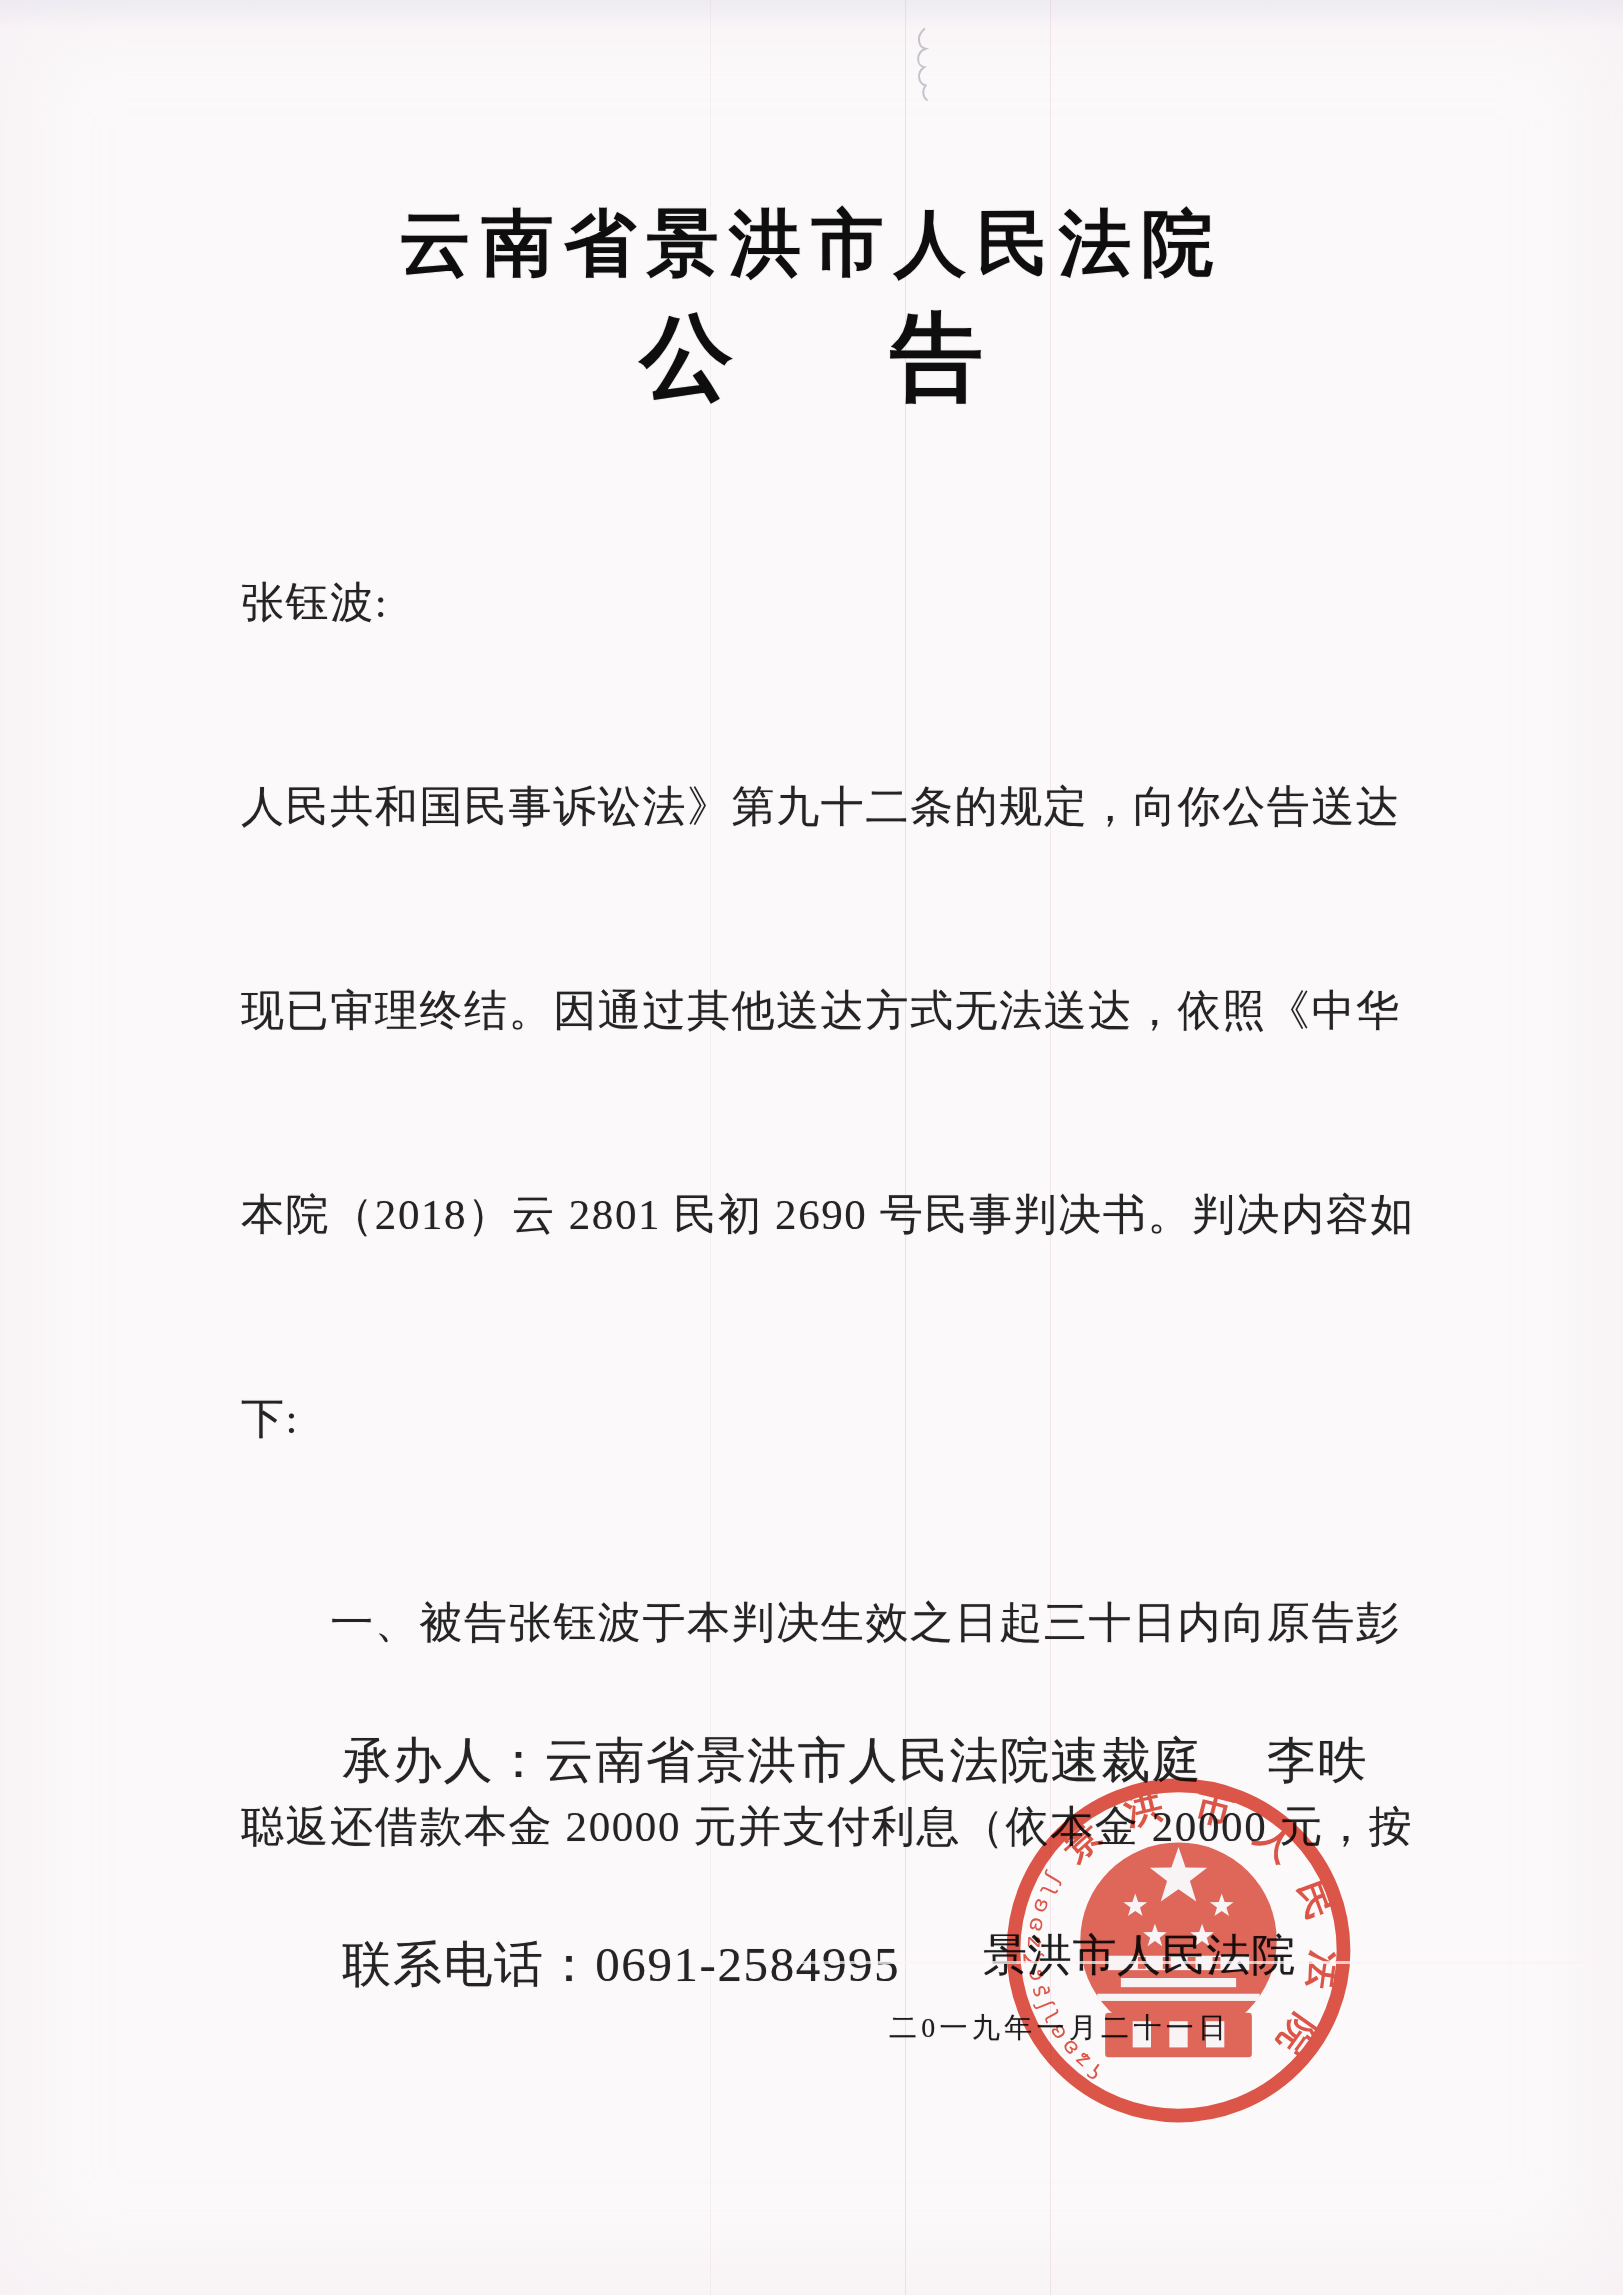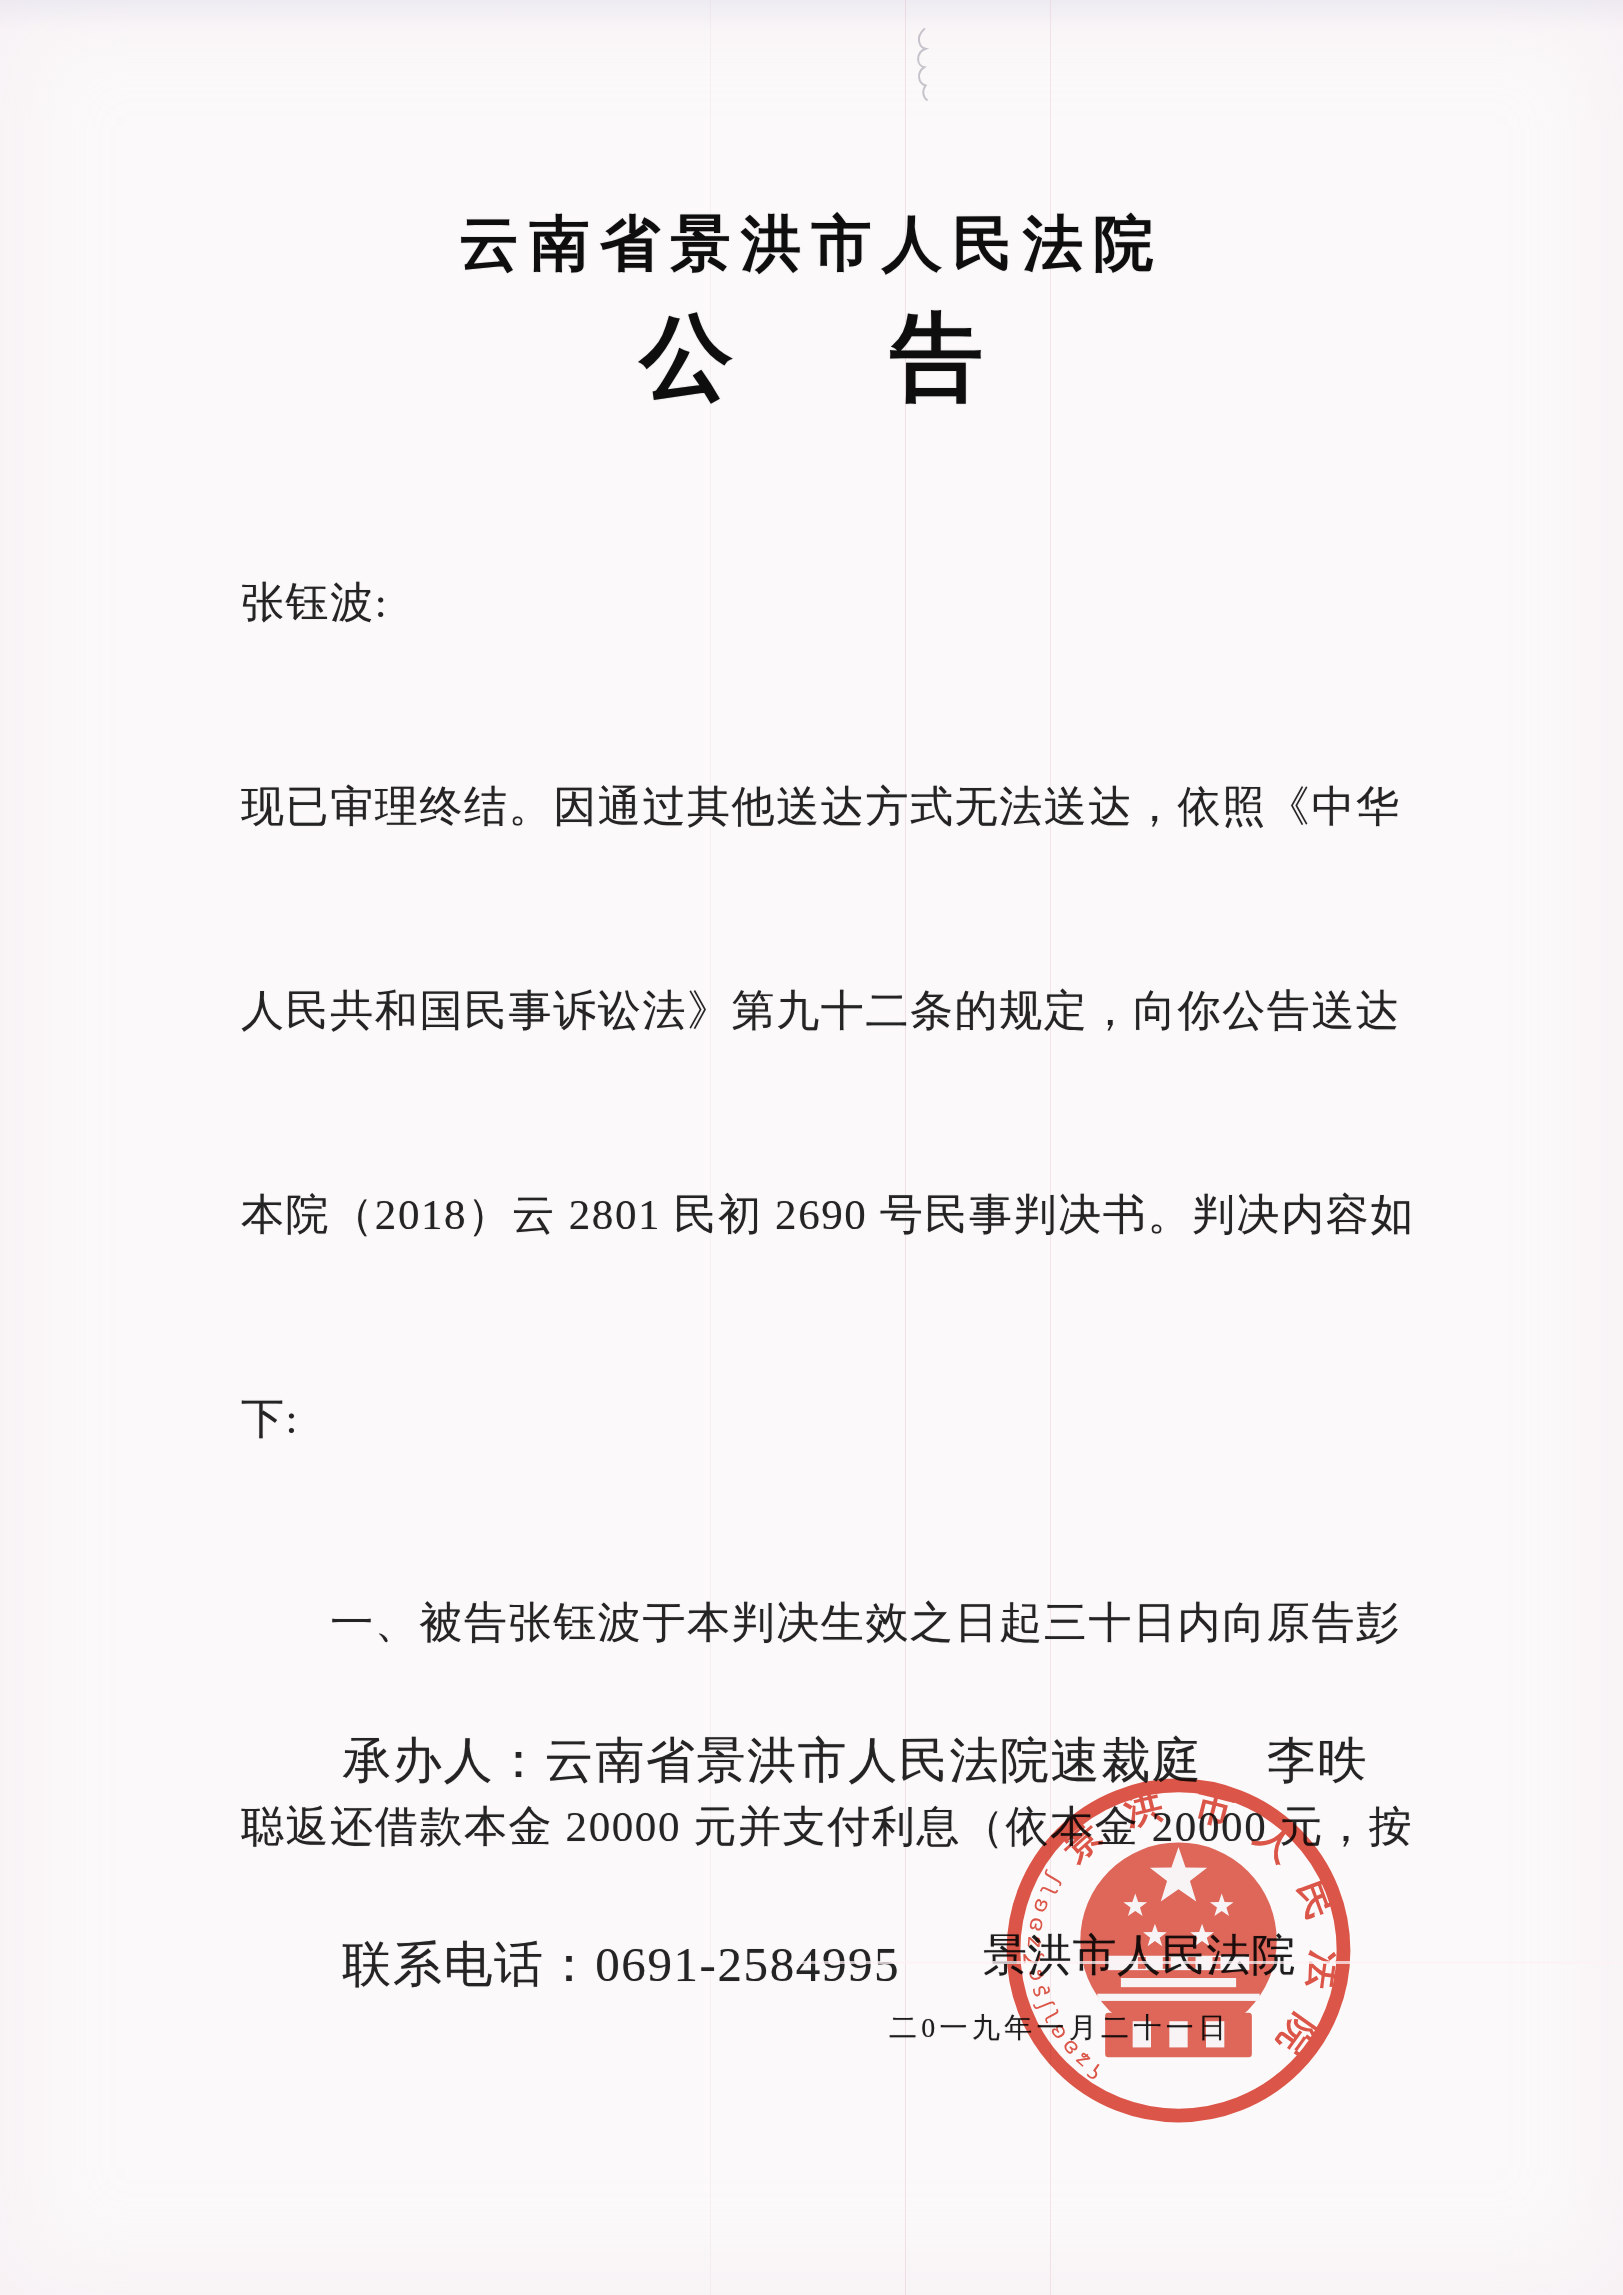--- a/index.html
+++ b/index.html
@@ -17,21 +17,21 @@
   .vline.b{left:905px;background:rgba(228,184,200,.40);}
   .vline.c{left:1050px;background:rgba(228,184,200,.32);}
   .hstreak{position:absolute;left:799px;top:1961px;width:825px;height:2.6px;background:rgba(252,242,246,.75);z-index:5;}
   .pencil{position:absolute;left:902px;top:25px;z-index:3;}
   .smudge{position:absolute;left:0;top:0;width:1623px;height:30px;
     background:linear-gradient(to bottom,rgba(205,208,228,.25),rgba(205,208,228,0));}
 
   
   .title1{
     position:absolute;left:0;top:195px;width:1623px;
-    text-align:center;font-size:60px;line-height:98px;font-weight:700;
+    text-align:center;font-size:72px;line-height:98px;font-weight:700;
     color:#0e0e0e;letter-spacing:10.5px;
     text-shadow:0 0 1.3px rgba(20,20,20,.35);
     white-space:pre;
   }
   .title2{
     position:absolute;left:0;top:308px;width:1623px;
     display:flex;justify-content:center;gap:157px;
     font-size:93px;line-height:99px;font-weight:700;color:#0e0e0e;
     text-shadow:0 0 1.3px rgba(20,20,20,.35);
   }
@@ -85,22 +85,22 @@
   </svg>
 
   <div class="title1">云南省景洪市人民法院</div>
   <div class="title2">
     <span>公</span>
     <span>告</span>
   </div>
 
   <div class="body-text">
     <div>张钰波:</div>
+    <div>人民共和国民事诉讼法》第九十二条的规定，向你公告送达</div>
     <div>现已审理终结。因通过其他送达方式无法送达，依照《中华</div>
-    <div>人民共和国民事诉讼法》第九十二条的规定，向你公告送达</div>
     <div>本院（2018）云 2801 民初 2690 号民事判决书。判决内容如</div>
     <div>下:</div>
     <div>　　一、被告张钰波于本判决生效之日起三十日内向原告彭</div>
     <div>聪返还借款本金 20000 元并支付利息（依本金 20000 元，按</div>
     
     
     
     
     
     

